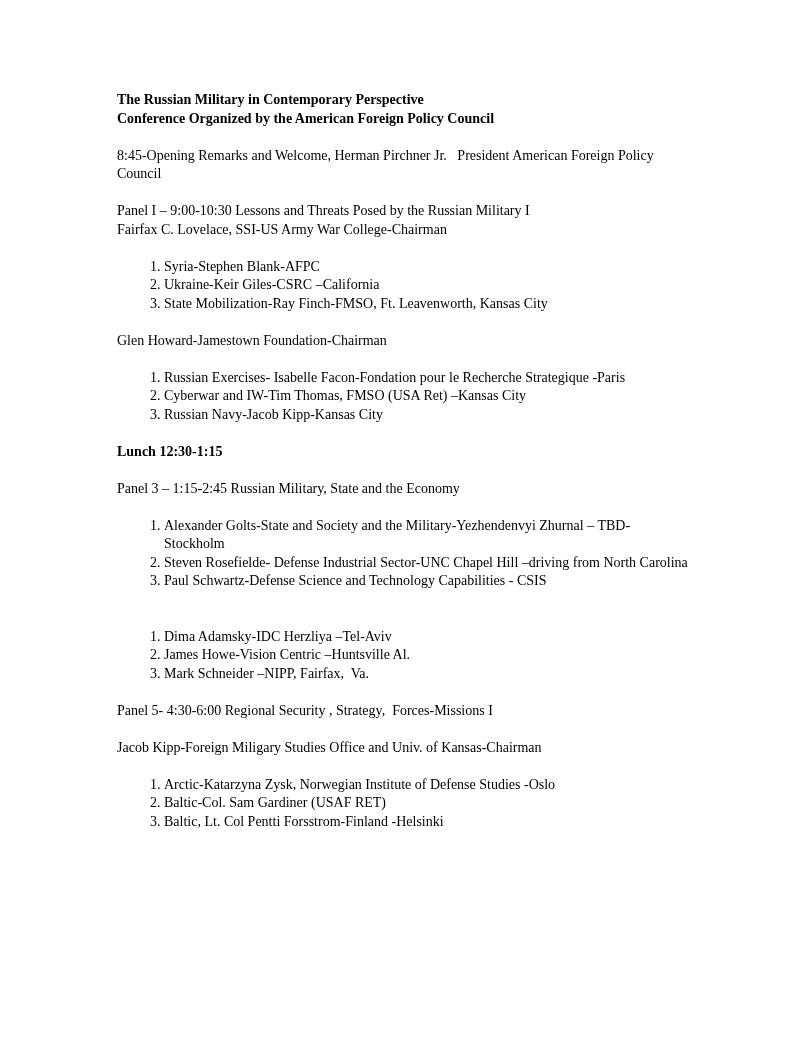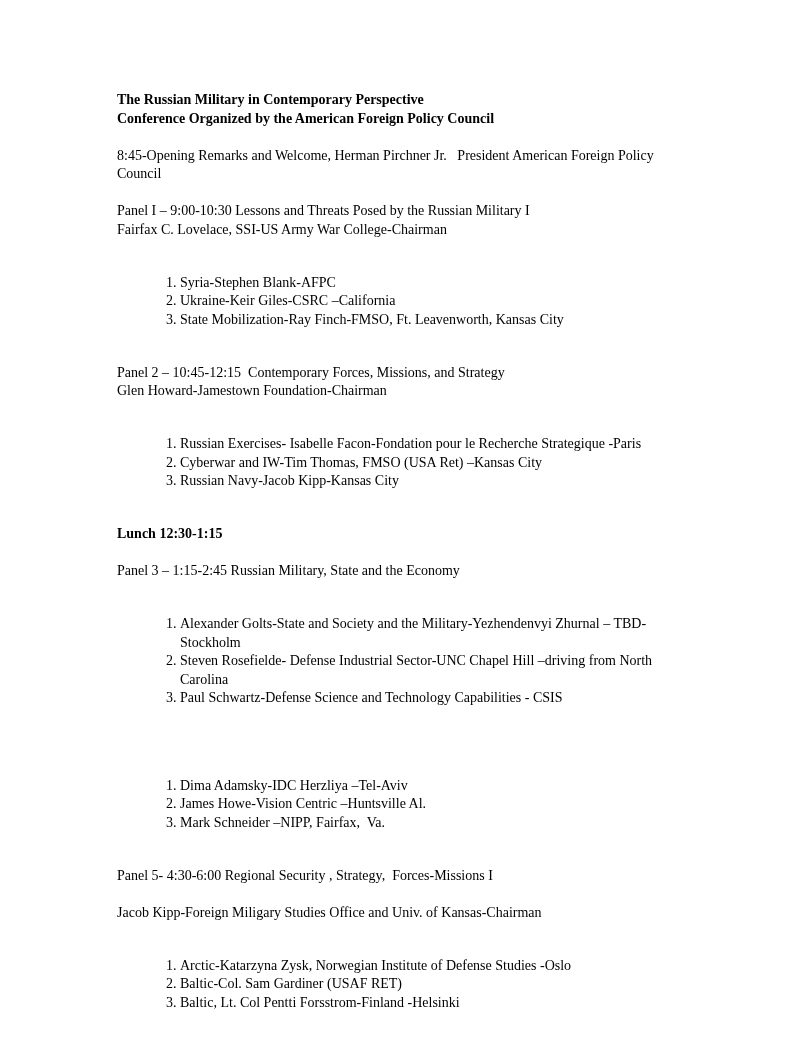--- a/index.html
+++ b/index.html
@@ -18,21 +18,21 @@
     padding: 91px 116px 0 117px;
     overflow: hidden;
   }
   p.line {
     margin: 0;
     white-space: pre-wrap;
   }
   .bold { font-weight: bold; }
   .gap { height: 18.5px; }
   ol.speakers {
-    margin: 16px;
+    margin: 0;
     padding: 0 0 0 47px;
     list-style: decimal outside;
   }
   ol.speakers li {
     white-space: pre-wrap;
   }
 </style>
 </head>
 <body>
 
@@ -51,21 +51,20 @@
   <p class="line">Fairfax C. Lovelace, SSI-US Army War College-Chairman</p>
   <div class="gap"></div>
   <ol class="speakers">
     <li class="line">Syria-Stephen Blank-AFPC</li>
     <li class="line">Ukraine-Keir Giles-CSRC –California</li>
     <li class="line">State Mobilization-Ray Finch-FMSO, Ft. Leavenworth, Kansas City</li>
   </ol>
 
   <div class="gap"></div>
 
-  <p class="line">Panel 2 – 10:45-12:15  Contemporary Forces, Missions, and Strategy</p>
   <p class="line">Glen Howard-Jamestown Foundation-Chairman</p>
   <div class="gap"></div>
   <ol class="speakers">
     <li class="line">Russian Exercises- Isabelle Facon-Fondation pour le Recherche Strategique -Paris</li>
     <li class="line">Cyberwar and IW-Tim Thomas, FMSO (USA Ret) –Kansas City</li>
     <li class="line">Russian Navy-Jacob Kipp-Kansas City</li>
   </ol>
 
   <div class="gap"></div>
 

